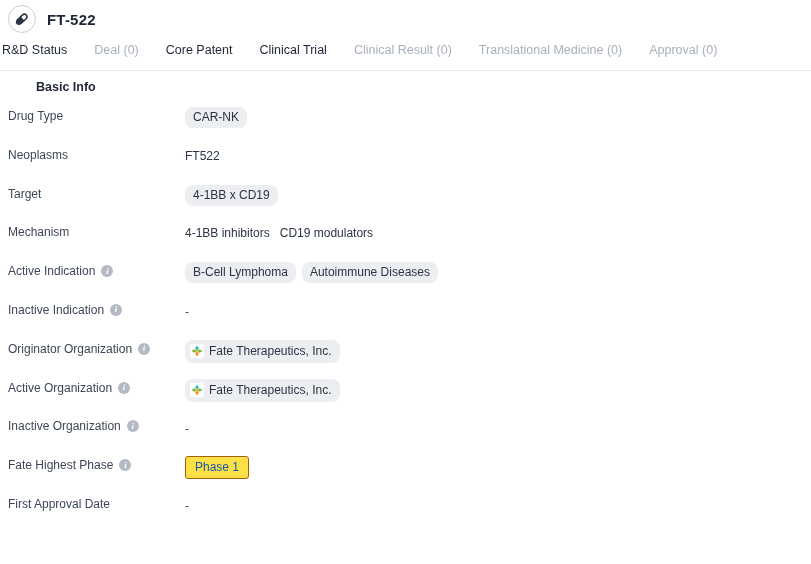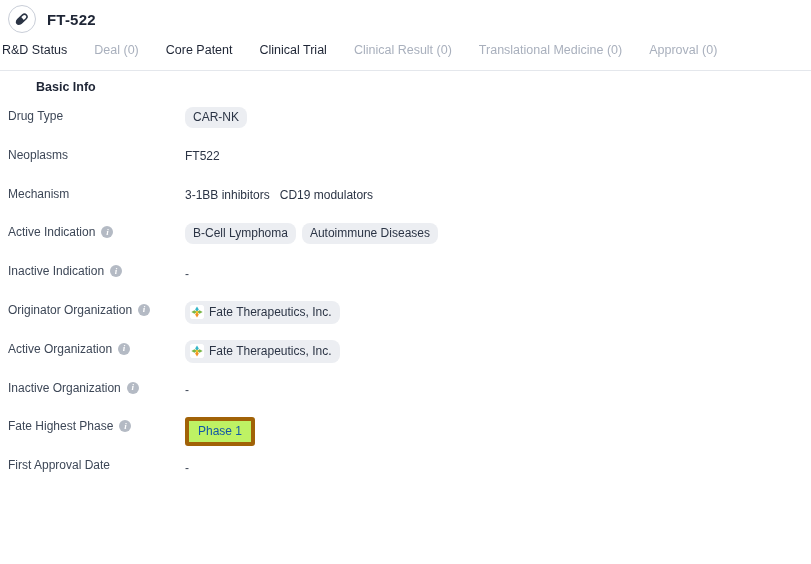--- a/index.html
+++ b/index.html
@@ -143,22 +143,22 @@
     padding: 4px 8px 5px 8px;
     line-height: 1;
     white-space: nowrap;
     cursor: pointer;
   }
   .chip.org { padding-left: 5px; }
   .chip.org .org-logo { margin-right: 5px; }
   .chip-outline {
     display: inline-flex;
     align-items: center;
-    background: #bef264;
-    border: 4px solid #a16207;
+    background: #fde047;
+    border: 1px solid #a16207;
     border-radius: 3px;
     font-size: 12px;
     color: #1257a8;
     padding: 4px 9px 5px 9px;
     line-height: 1;
     white-space: nowrap;
     cursor: pointer;
   }
   .plain {
     font-size: 12px;
@@ -222,24 +222,32 @@
       <div class="row">
         <div class="row-label">
           <span>Neoplasms</span>
         </div>
         <div class="row-value">
           <span class="plain">FT522</span>
         </div>
       </div>
       <div class="row">
         <div class="row-label">
+          <span>Target</span>
+        </div>
+        <div class="row-value">
+          <span class="chip">4-1BB x CD19</span>
+        </div>
+      </div>
+      <div class="row">
+        <div class="row-label">
           <span>Mechanism</span>
         </div>
         <div class="row-value">
-          <span class="plain">3-1BB inhibitors</span>
+          <span class="plain">4-1BB inhibitors</span>
           <span class="plain gap">CD19 modulators</span>
         </div>
       </div>
       <div class="row">
         <div class="row-label">
           <span>Active Indication</span>
           <span class="info-icon">i</span>
         </div>
         <div class="row-value">
           <span class="chip">B-Cell Lymphoma</span>

